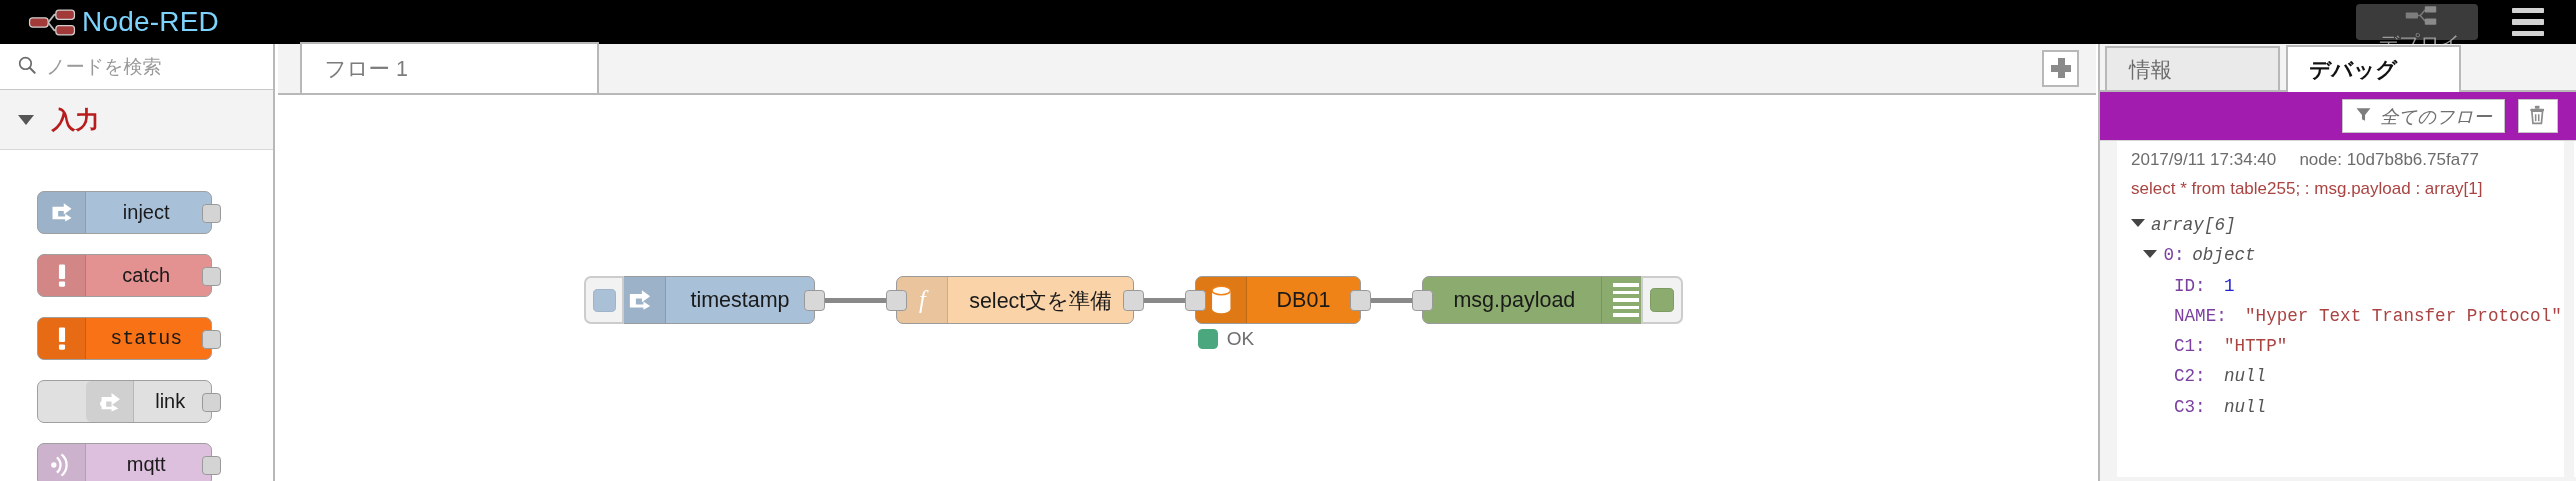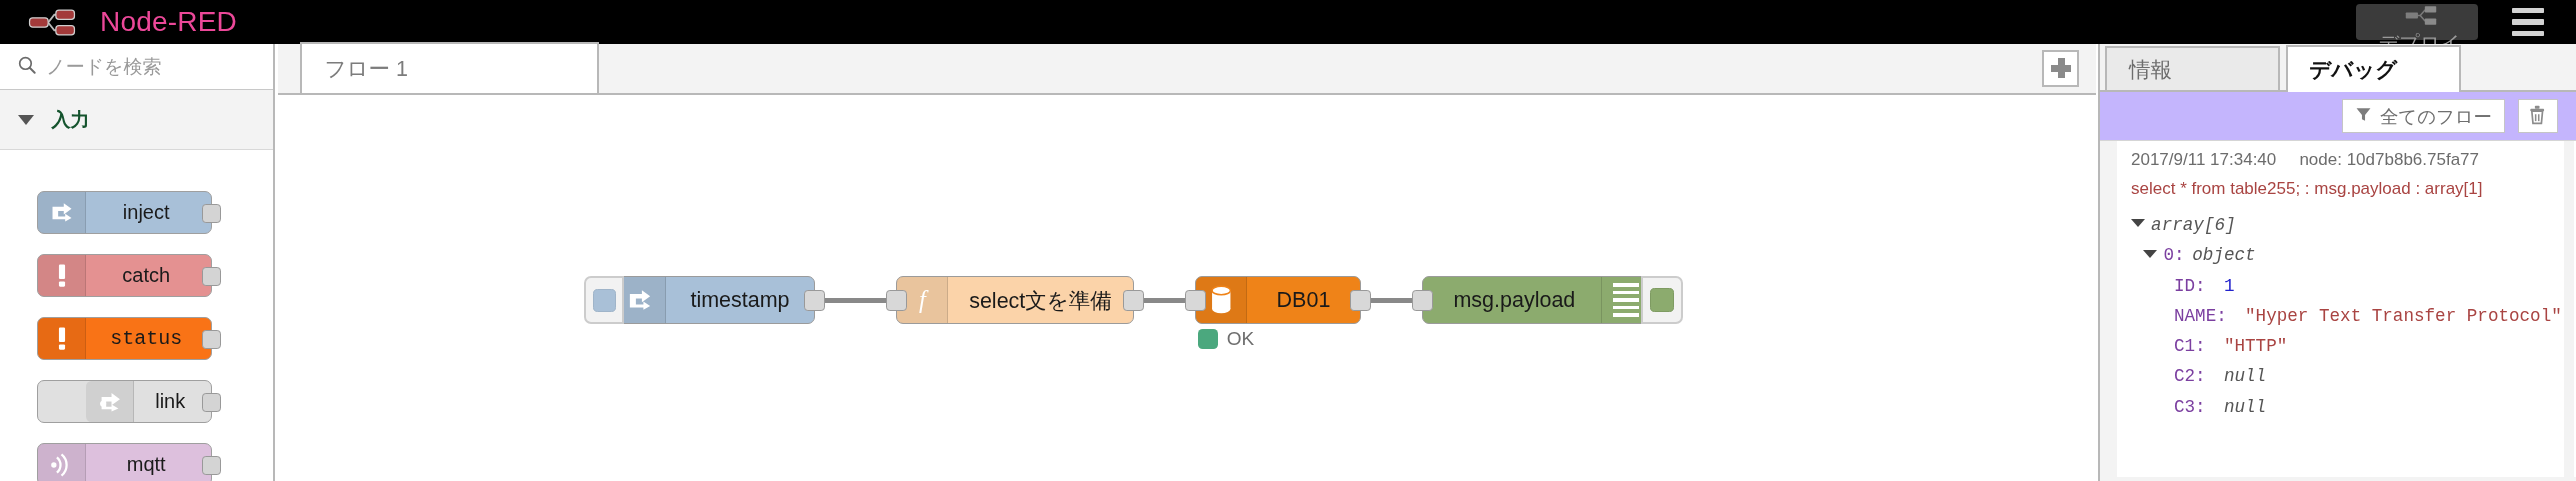--- a/index.html
+++ b/index.html
@@ -13,23 +13,23 @@
 
   
   #header {
     position: absolute; left: 0; top: 0; width: 2576px; height: 44px;
     background: #000000;
     display: flex; align-items: center;
   }
   #brand { display: flex; align-items: center; margin-left: 28px; }
   .logo-svg { display: block; }
   #brand-title {
-    margin-left: 24px;
+    margin-left: 6px;
     font-size: 28px;
-    color: #ec4899;
+    color: #7dd3fc;
     letter-spacing: 0.2px;
     white-space: nowrap;
   }
   #header-right {
     margin-left: auto; display: flex; align-items: center; height: 100%;
   }
   #deploy-button {
     display: flex; align-items: center;
     height: 36px;
     background: #3b3b3b;
@@ -82,21 +82,21 @@
     border-bottom: 0.8px solid #d8d8d8;
     display: flex; align-items: center; padding-left: 18.4px;
   }
   .cat-chevron {
     width: 0; height: 0;
     border-left: 8.4px solid transparent;
     border-right: 8.4px solid transparent;
     border-top: 10px solid #555555;
     margin-right: 17px; flex: none;
   }
-  .cat-label { font-size: 19px; font-weight: bold; color: #14532d; }
+  .cat-label { font-size: 24px; font-weight: bold; color: #b91c1c; }
   #palette-nodes { padding: 17px 0 0 0; }
   .palette-node {
     position: relative;
     width: 175px; height: 43px;
     margin: 0 0 20px 37px;
     border-radius: 7px;
     border: 1.5px solid #9f9f9f;
     display: flex; align-items: center;
     overflow: visible;
   }
@@ -233,24 +233,25 @@
     display: flex; align-items: center; padding-left: 21.5px;
     font-size: 21.5px;
     border: 2.3px solid #b8b8b8; border-bottom: 0;
     margin-left: 5.4px;
     font-family: Liberation Mono, monospace;
   }
   .sb-tab.inactive { background: #eaeaea; color: #6d6d6d; }
   .sb-tab.active { background: #ffffff; color: #111111; font-weight: bold;
                    position: relative; z-index: 2; margin-bottom: -2.3px; height: 47px; }
   #debug-toolbar {
-    height: 49px; background: #c4b5fd;
+    height: 49px; background: #a21caf;
     display: flex; align-items: center; justify-content: flex-end;
     padding-right: 18.4px; gap: 12.3px;
     border-bottom: 1.5px solid #d5d5d5;
+    font-style: italic;
   }
   #filter-button {
     height: 34px; background: #ffffff; border: 1.5px solid #c5c5c5;
     display: flex; align-items: center; padding: 0 12.3px;
   }
   #filter-label { font-size: 18.4px; color: #6f6f6f; margin-left: 7.7px; white-space: nowrap; }
   #clear-button {
     width: 40px; height: 34px; background: #ffffff; border: 1.5px solid #c5c5c5;
     display: flex; align-items: center; justify-content: center;
   }

